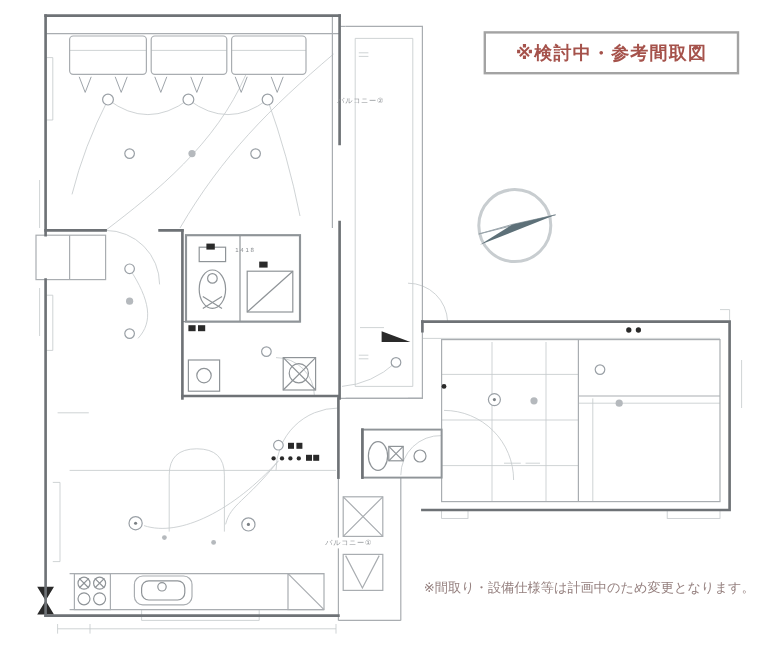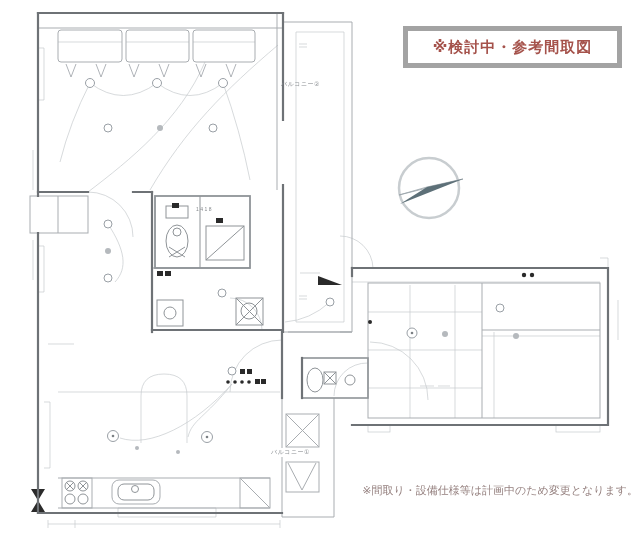--- a/index.html
+++ b/index.html
@@ -1,26 +1,26 @@
 <!DOCTYPE html>
 <html><head>
 <meta charset="utf-8">
 <style>
   html,body{margin:0;padding:0;background:#fff;}
   .canvas{position:relative;width:640px;height:541px;background:#ffffff;overflow:hidden;
           font-family:"Liberation Sans","DejaVu Sans",sans-serif;}
   svg{position:absolute;left:0;top:0;}
   .notice-box{position:absolute;left:403px;top:26px;width:209px;height:32px;
-              border:5px solid #a3a3a3;background:#fff;display:flex;align-items:center;justify-content:center;}
+              border:2px solid #a3a3a3;background:#fff;display:flex;align-items:center;justify-content:center;}
   .notice-box span{color:#a5524b;font-weight:bold;font-size:15px;letter-spacing:1px;white-space:nowrap;}
   .tiny-label{position:absolute;color:#8d9195;font-size:6px;letter-spacing:0.5px;white-space:nowrap;}
   .balcony-upper{left:281px;top:80px;}
   .balcony-lower{left:270px;top:448px;background:#fff;padding:0 1px;}
   .bath-dim{left:196px;top:206px;font-size:5px;color:#84888c;letter-spacing:1.5px;}
-  .disclaimer{position:absolute;left:344px;top:482px;width:294px;text-align:right;
+  .disclaimer{position:absolute;left:344px;top:482px;width:294px;text-align:center;
               color:#95807f;font-size:11px;line-height:16px;font-weight:500;}
 </style>
 </head>
 <body>
 
 <div class="canvas">
 
   <svg width="640" height="541" viewBox="0 0 640 541">
 
     <g stroke="#c6cacd" stroke-width="0.7" fill="none">

